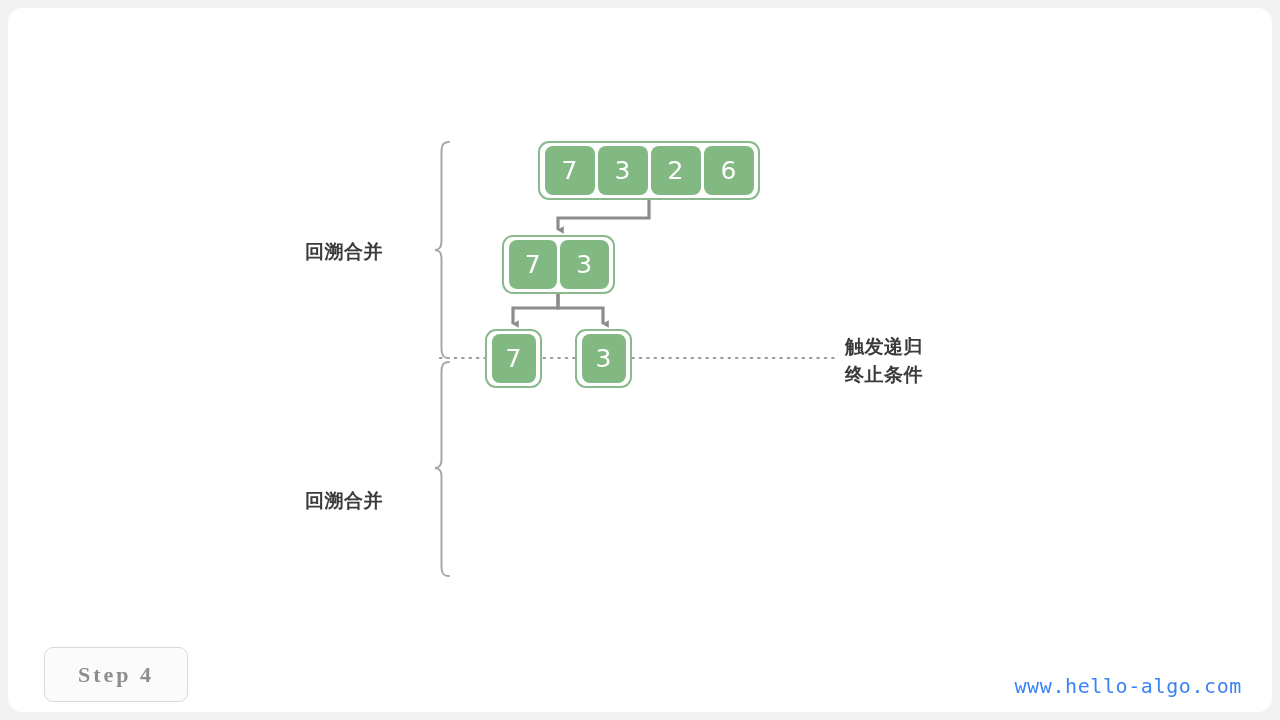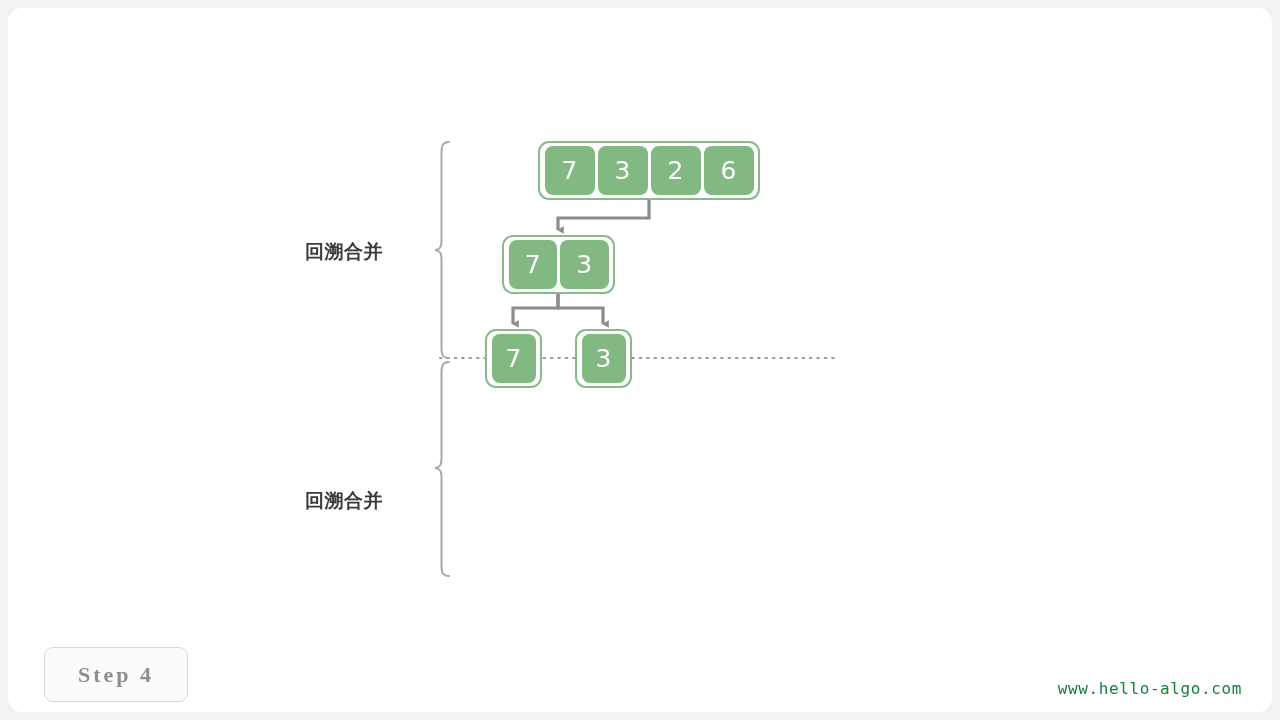--- a/index.html
+++ b/index.html
@@ -82,22 +82,22 @@
     font-weight: bold;
     letter-spacing: 3px;
     font-family: Liberation Serif, serif;
   }
 
   
   #watermark {
     position: absolute;
     right: 30px;
     bottom: 14px;
-    color: #15803d;
-    font-size: 16px;
+    color: #3b82f6;
+    font-size: 20px;
     letter-spacing: 0.6px;
     font-family: "DejaVu Sans Mono", "Liberation Mono", monospace;
   }
 
   svg.overlay {
     position: absolute;
     left: 0; top: 0;
     width: 1264px;
     height: 704px;
     pointer-events: none;
@@ -166,20 +166,24 @@
   </div>
 
   <div class="array" style="left:567px; top:321px; width:57px; height:59px;">
     <div class="cell" style="width:49px;">3</div>
   </div>
 
   <div class="side-label" style="left:297px; top:231px;">回溯合并</div>
 
   <div class="side-label" style="left:297px; top:449px;margin-top:31px;">回溯合并</div>
 
+  <div class="abs" style="left:837px; top:324px;">
+    <div class="side-label right" style="position:static;">触发递归</div>
+    <div class="side-label right" style="position:static;">终止条件</div>
+  </div>
 
   <div id="step-badge">
     <span>Step 4</span>
   </div>
 
   <div id="watermark">www.hello-algo.com</div>
 
 </div>
 
 </body></html>

